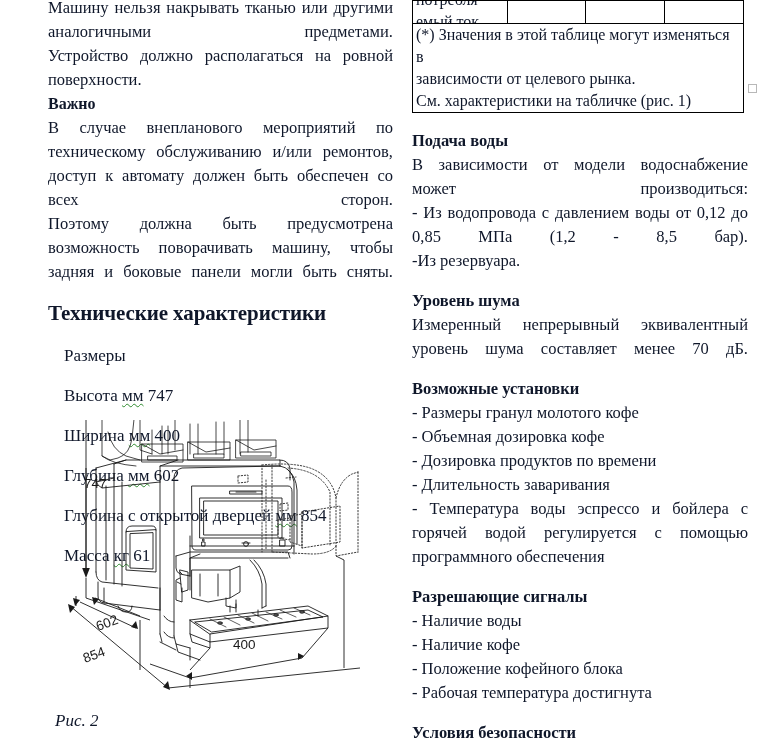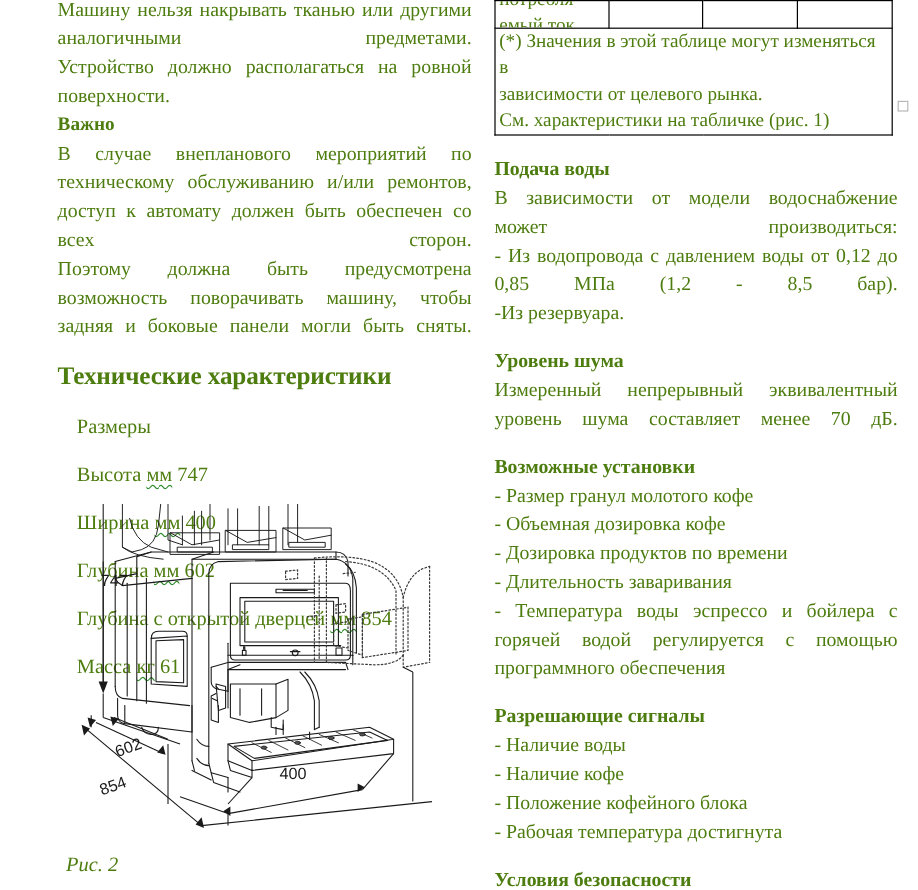--- a/index.html
+++ b/index.html
@@ -7,21 +7,21 @@
     padding: 0;
     background: #ffffff;
   }
   #page {
     position: relative;
     width: 765px;
     height: 742px;
     overflow: hidden;
     background: #ffffff;
     font-family: "Liberation Serif", "DejaVu Serif", serif;
-    color: #4d7c0f;
+    color: #0f172a;
   }
 
   
   #left-col {
     position: absolute;
     left: 48px;
     top: -4px;
     width: 345px;
   }
   .para {
@@ -439,21 +439,21 @@
       <p class="rtext">-Из резервуара.</p>
     </div>
 
     <div class="rsec">
       <p class="rhead">Уровень шума</p>
       <p class="rtext jfull">Измеренный непрерывный эквивалентный уровень шума составляет менее 70 дБ.</p>
     </div>
 
     <div class="rsec">
       <p class="rhead">Возможные установки</p>
-      <p class="rbullet">- Размер гранул молотого кофе</p>
+      <p class="rbullet">- Размеры гранул молотого кофе</p>
       <p class="rbullet">- Объемная дозировка кофе</p>
       <p class="rbullet">- Дозировка продуктов по времени</p>
       <p class="rbullet">- Длительность заваривания</p>
       <p class="rbullet wrapjust">- Температура воды эспрессо и бойлера с горячей водой регулируется с помощью программного обеспечения</p>
     </div>
 
     <div class="rsec">
       <p class="rhead">Разрешающие сигналы</p>
       <p class="rbullet">- Наличие воды</p>
       <p class="rbullet">- Наличие кофе</p>

